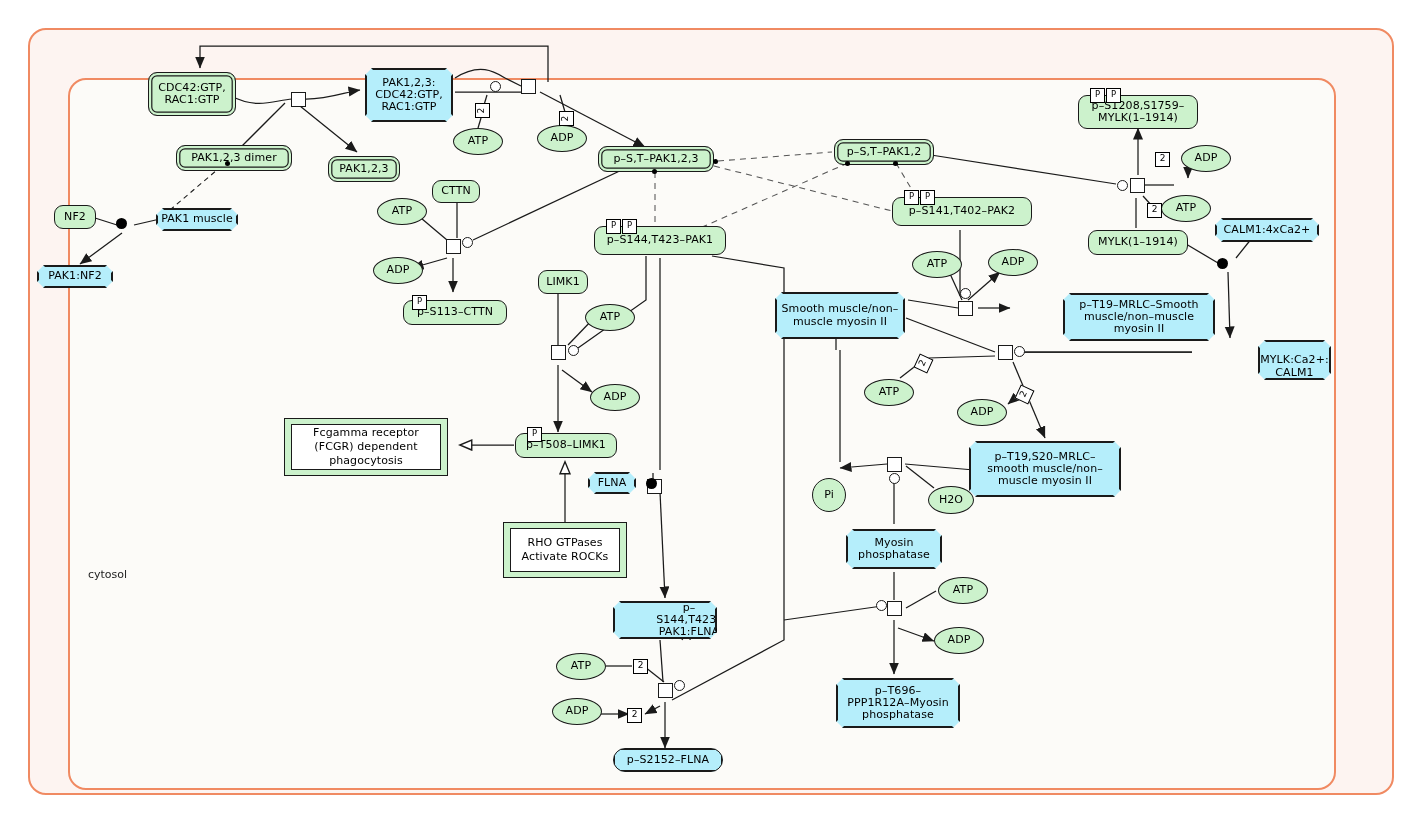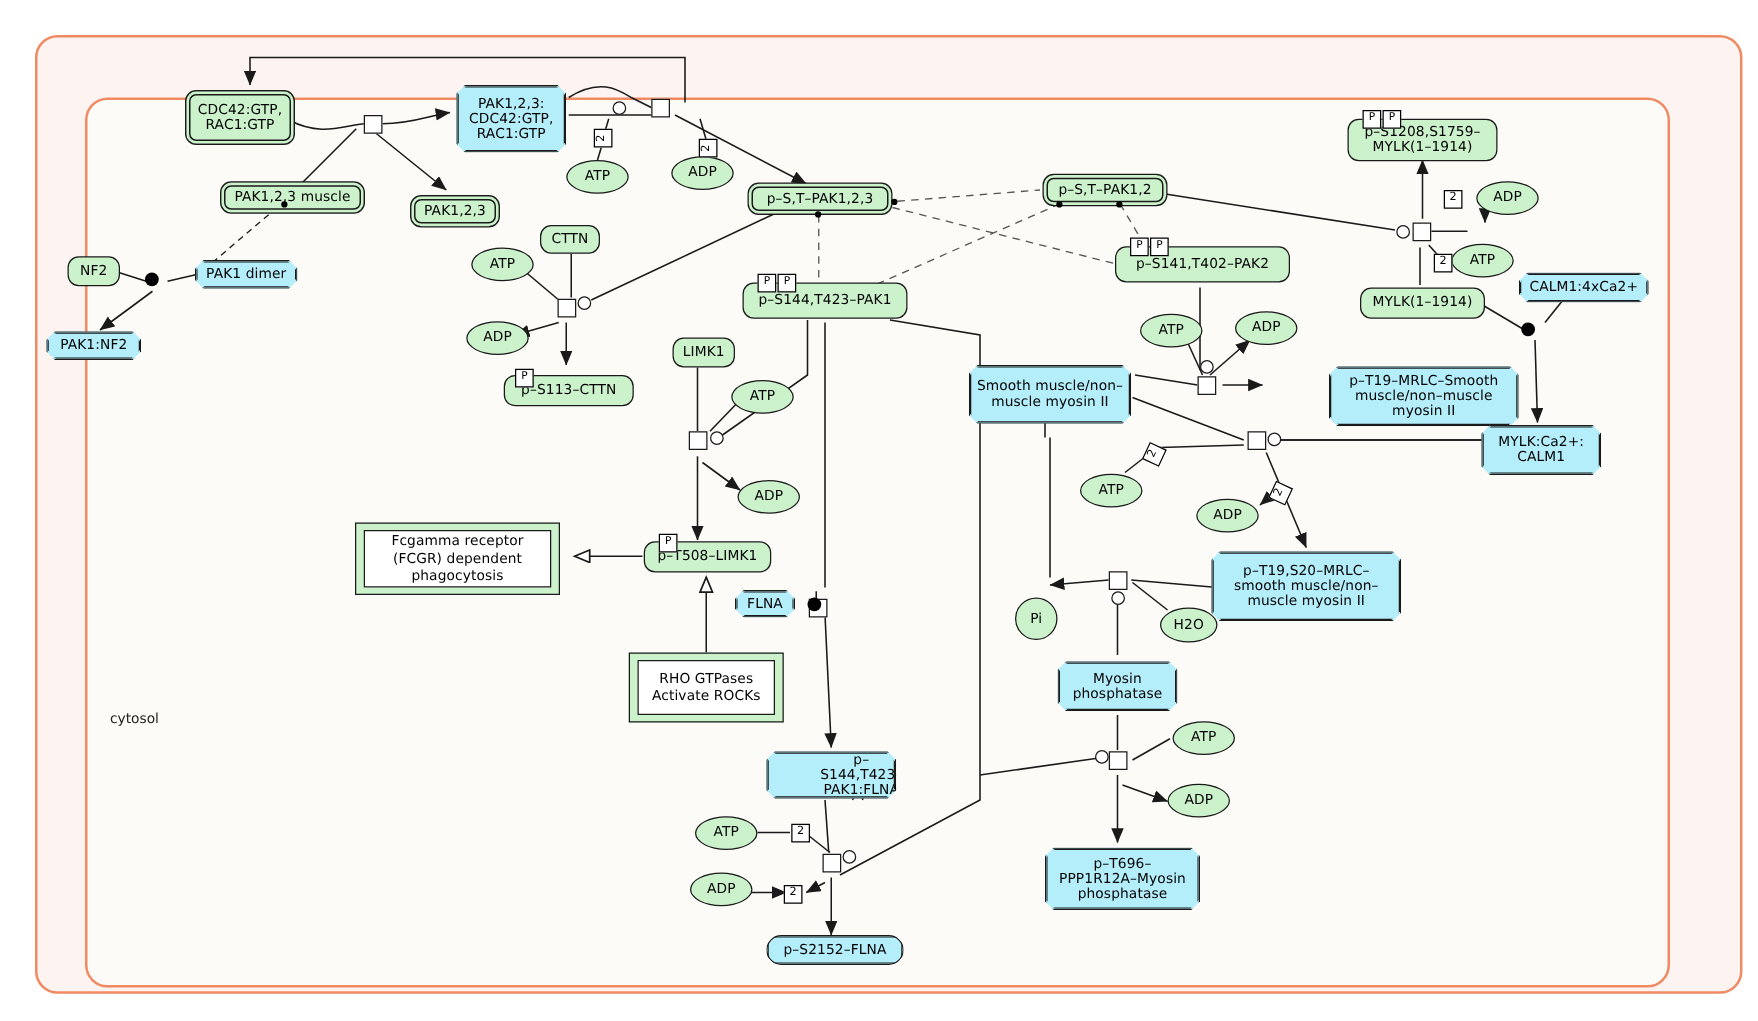--- a/index.html
+++ b/index.html
@@ -225,21 +225,21 @@
     <div class="stoich rot2" style="left:916px;top:356px;">2</div>
     <div class="stoich rot2" style="left:1017px;top:387px;">2</div>
     <div class="stoich" style="left:1155px;top:152px;">2</div>
     <div class="stoich" style="left:1147px;top:203px;">2</div>
 
     <div class="node protd" style="left:148px;top:72px;width:88px;height:44px;">
       <span>CDC42:GTP,<br>RAC1:GTP</span>
     </div>
 
     <div class="node protd" style="left:176px;top:145px;width:116px;height:26px;">
-      <span>PAK1,2,3 muscle</span>
+      <span>PAK1,2,3 dimer</span>
     </div>
 
     <div class="node protd" style="left:328px;top:156px;width:72px;height:26px;">
       <span>PAK1,2,3</span>
     </div>
 
     <div class="node prot" style="left:54px;top:205px;width:42px;height:24px;">
       <span>NF2</span>
     </div>
 
@@ -290,21 +290,21 @@
     <div class="node prot" style="left:1088px;top:230px;width:100px;height:25px;">
       <span>MYLK(1–1914)</span>
     </div>
 
     <div class="node cplx" style="left:365px;top:68px;width:88px;height:54px;">
       <span>PAK1,2,3:<br>CDC42:GTP,<br>RAC1:GTP</span>
       <i class="cplx-in"></i>
     </div>
 
     <div class="node cplx" style="left:156px;top:208px;width:82px;height:23px;">
-      <span>PAK1 dimer</span>
+      <span>PAK1 muscle</span>
       <i class="cplx-in"></i>
     </div>
 
     <div class="node cplx" style="left:37px;top:265px;width:76px;height:23px;">
       <span>PAK1:NF2</span>
       <i class="cplx-in"></i>
     </div>
 
     <div class="node cplx" style="left:588px;top:472px;width:48px;height:22px;">
       <span>FLNA</span>
@@ -344,21 +344,21 @@
     <div class="node cplx" style="left:836px;top:678px;width:124px;height:50px;">
       <span>p–T696–<br>PPP1R12A–Myosin<br>phosphatase</span>
       <i class="cplx-in"></i>
     </div>
 
     <div class="node cplx" style="left:1215px;top:218px;width:104px;height:24px;">
       <span>CALM1:4xCa2+</span>
       <i class="cplx-in"></i>
     </div>
 
-    <div class="node cplx" style="left:1185px;top:340px;width:96px;height:40px;">
+    <div class="node cplx" style="left:1258px;top:340px;width:73px;height:40px;align-items:flex-end;">
       <span>MYLK:Ca2+:<br>CALM1</span>
       <i class="cplx-in"></i>
     </div>
 
     <div class="node pway" style="left:284px;top:418px;width:164px;height:58px;">
       <div class="pway-in">
         <span>Fcgamma receptor<br>(FCGR) dependent<br>phagocytosis</span>
       </div>
     </div>
 

